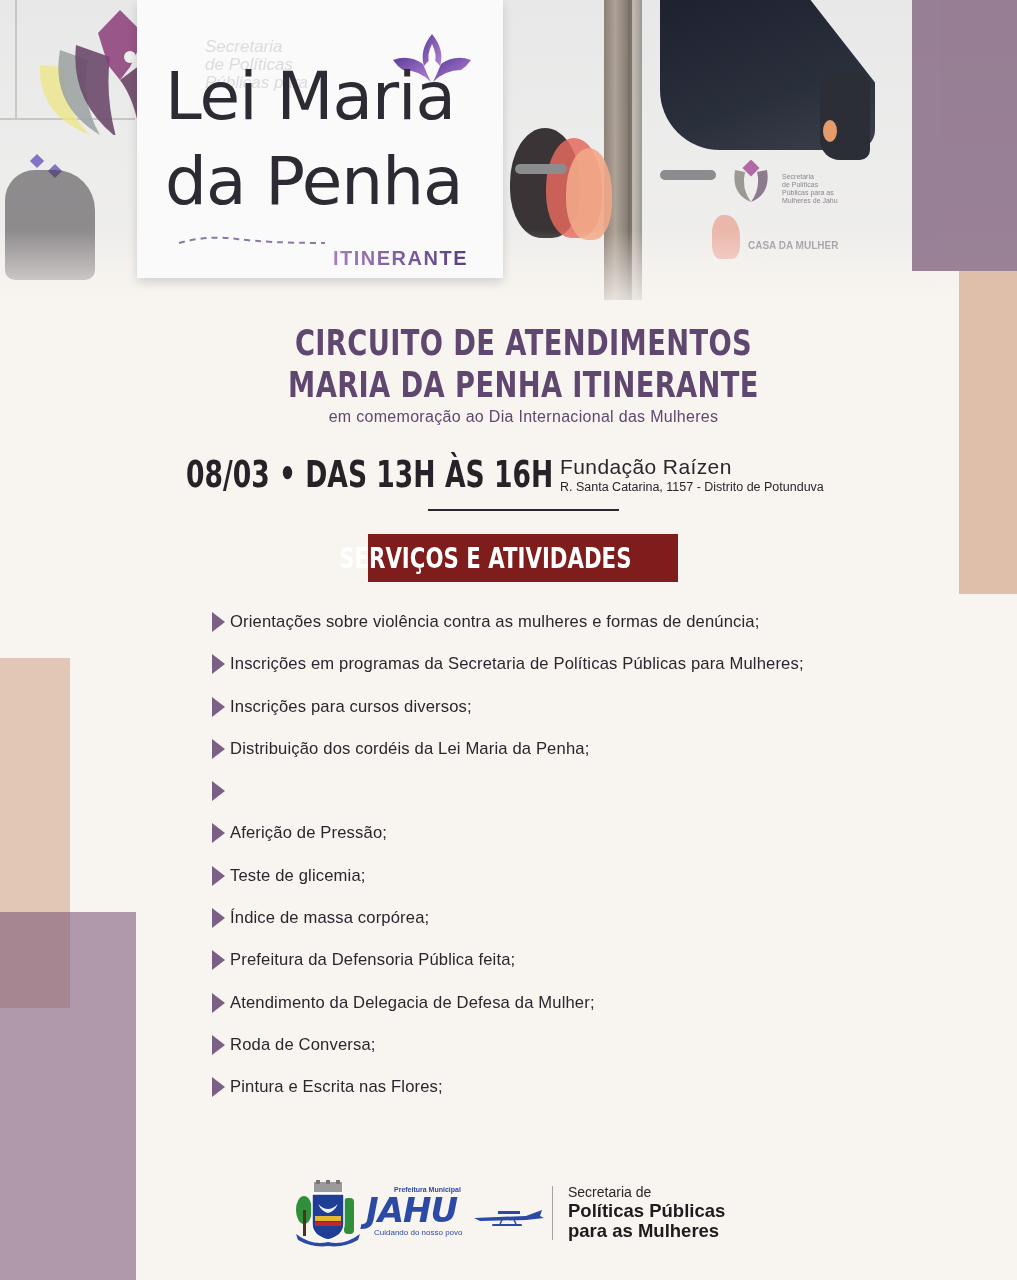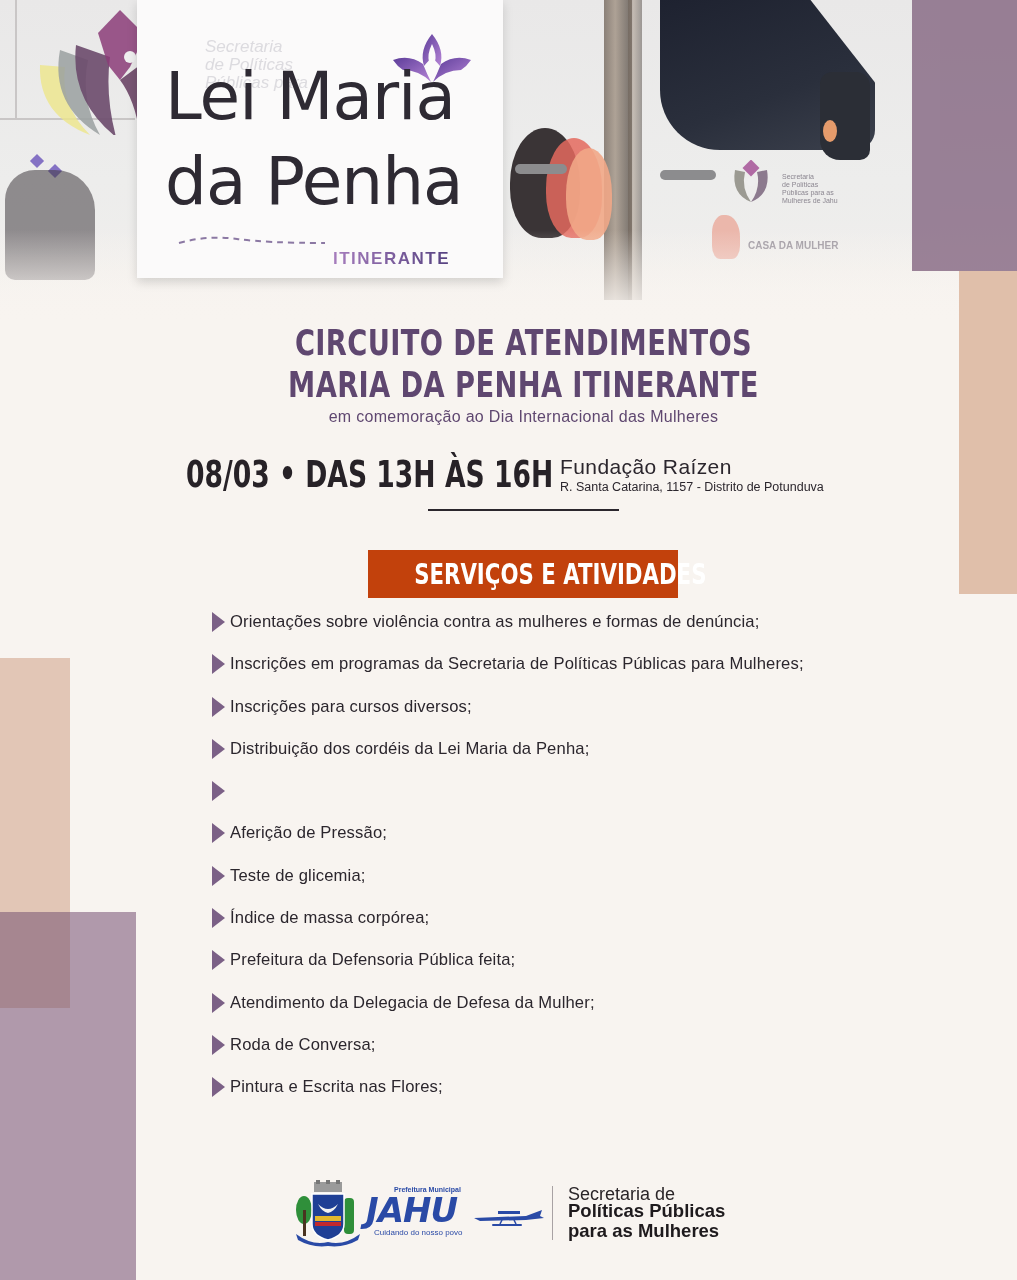--- a/index.html
+++ b/index.html
@@ -91,21 +91,21 @@
     position: absolute; left: 28px; font-family: "DejaVu Sans", sans-serif;
     font-weight: normal; color: #2e2a33; letter-spacing: -1px;
   }
   .title-card .line1 { top: 58px; font-size: 66px; }
   .title-card .line2 { top: 143px; font-size: 66px; left: 28px; }
   .title-card .tagline-row {
     position: absolute; left: 40px; top: 228px; width: 300px; height: 26px; display: flex; align-items: center;
   }
   .title-card .wave { width: 150px; height: 20px; }
   .title-card .itinerante {
-    font-size: 17px; font-weight: bold; letter-spacing: 1.5px;
+    font-size: 20px; font-weight: bold; letter-spacing: 1.5px;
     background: linear-gradient(90deg, #a67dbd, #554180);
     -webkit-background-clip: text; background-clip: text; color: transparent;
     margin-left: 6px;
     margin-top: 35px;
   }
 
   
   .headline {
     position: absolute; left: 0; top: 322px; width: 1047px; text-align: center;
   }
@@ -131,22 +131,22 @@
     position: absolute; left: 374px; top: 3px; font-size: 21px; color: #2b262d; letter-spacing: .4px;
   }
   .when-where .address {
     position: absolute; left: 374px; top: 28px; font-size: 12.5px; color: #2b262d;
   }
   .divider {
     position: absolute; left: 428px; top: 509px; width: 191px; height: 2px; background: #2b262d;
   }
 
   .section-badge {
-    position: absolute; left: 368px; top: 550px; width: 310px; height: 48px;
-    background: #c2410c; display: flex; align-items: center; justify-content: flex-start;
+    position: absolute; left: 368px; top: 534px; width: 310px; height: 48px;
+    background: #7f1d1d; display: flex; align-items: center; justify-content: flex-end;
   }
   .section-badge span {
     font-family: "DejaVu Sans", sans-serif; font-weight: bold;
     color: #ffffff; font-size: 28px; white-space: nowrap;
     transform: scaleX(.76); display: inline-block;
   }
 
   
   .services {
     position: absolute; left: 212px; top: 612px; width: 680px; list-style: none;
@@ -168,21 +168,21 @@
   .footer .coat { position: absolute; left: 0; top: 0; width: 68px; height: 68px; }
   .footer .jahu-wrap { position: absolute; left: 72px; top: 2px; width: 170px; height: 62px; text-align: center; }
   .footer .pref { position: absolute; left: 28px; top: 4px; font-size: 7px; font-weight: bold; color: #2a4aa6; }
   .footer .jahu {
     position: absolute; left: 0; top: 8px; font-family: "DejaVu Sans", sans-serif;
     font-size: 34px; font-weight: bold; color: #2a4aa6; letter-spacing: -1px; font-style: italic;
   }
   .footer .motto { position: absolute; left: 8px; top: 46px; font-size: 8px; color: #2a4aa6; }
   .footer .plane { position: absolute; left: 108px; top: 24px; width: 70px; height: 22px; }
   .footer .sep { position: absolute; left: 258px; top: 6px; width: 1px; height: 54px; background: #a8a2a4; }
-  .footer .sec-small { position: absolute; left: 274px; top: 4px; font-size: 18px; color: #2a2528; }
+  .footer .sec-small { position: absolute; left: 274px; top: 4px; font-size: 14px; color: #2a2528; }
   .footer .sec-big1, .footer .sec-big2 {
     position: absolute; left: 274px; font-size: 18.5px; font-weight: bold; color: #1e1a1d; white-space: nowrap;
   }
   .footer .sec-big1 { top: 20px; }
   .footer .sec-big2 { top: 40px; }
 </style>
 </head>
 <body>
 
 <div class="hero">

